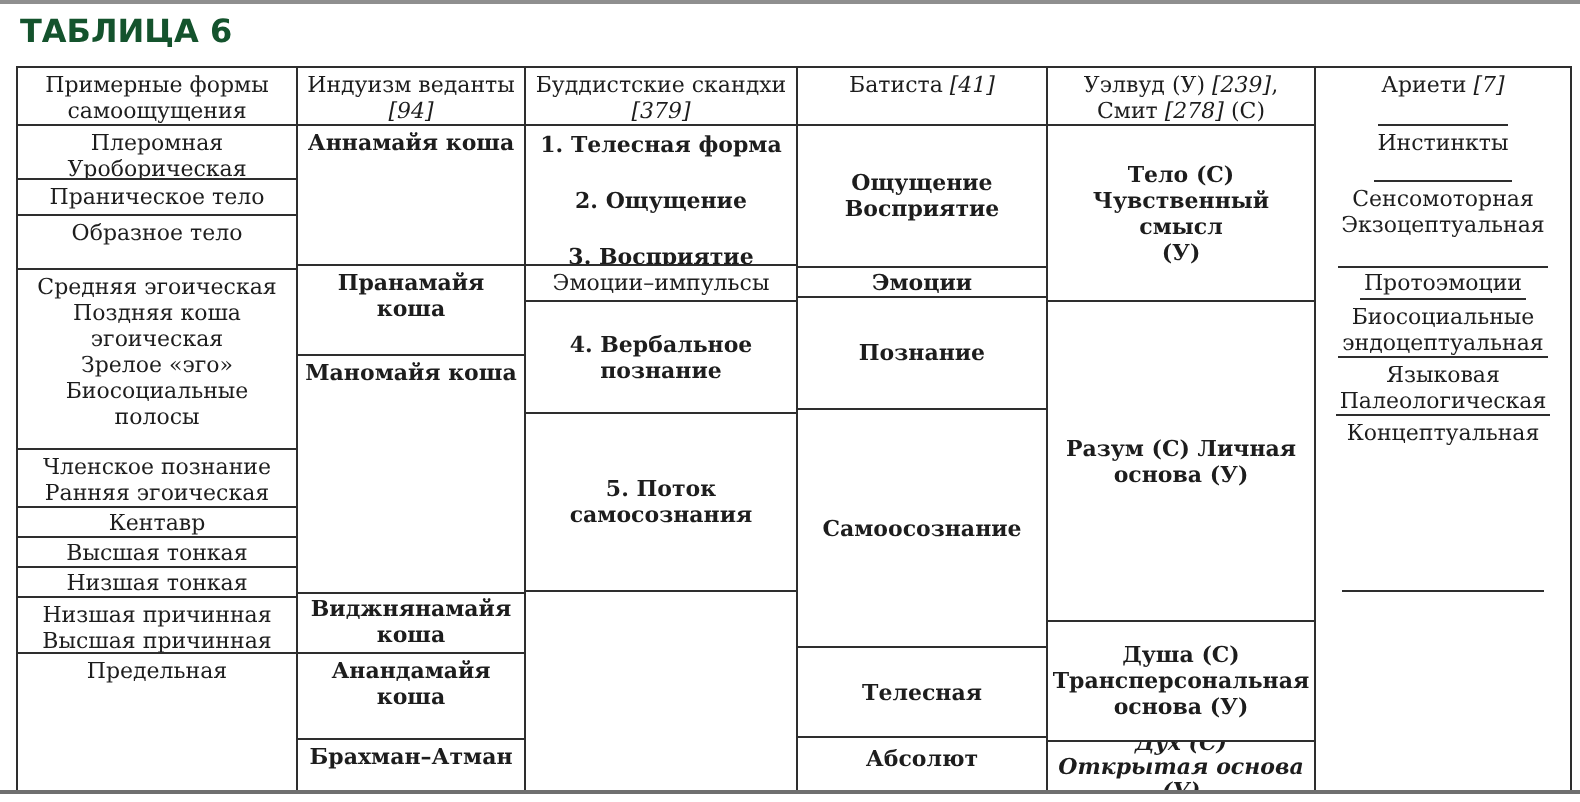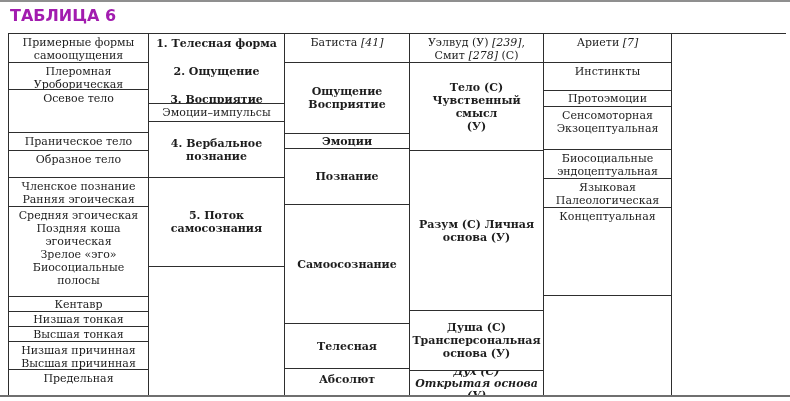--- a/index.html
+++ b/index.html
@@ -4,28 +4,28 @@
 <style>
   html,body{margin:0;padding:0;}
   body{
     width:790px;height:401px;position:relative;background:#ffffff;
     font-family:"DejaVu Serif", serif;color:#1d1d1d;overflow:hidden;
   }
   .top-rule{position:absolute;left:0;top:0;width:790px;height:2px;background:#8f8f8f;}
   .bottom-rule{position:absolute;left:0;top:395px;width:790px;height:2px;background:#6f6f6f;}
   .page-title{
     position:absolute;left:10px;top:6px;
-    font-family:"DejaVu Sans", sans-serif;font-weight:bold;font-size:16px;color:#a21caf;
+    font-family:"DejaVu Sans", sans-serif;font-weight:bold;font-size:16px;color:#14532d;
   }
   .tbl{
     position:absolute;left:8px;top:33px;width:778px;height:362px;
     display:flex;flex-direction:row;border-top:1px solid #2e2e2e;
   }
   .col{box-sizing:border-box;border-left:1px solid #2e2e2e;display:flex;flex-direction:column;}
-  .col.last{border-right:1px solid #2e2e2e;}
+  .col.last{border-right:1px solid #2e2e2e;align-items:center;}
   .cell{
     box-sizing:border-box;border-bottom:1px solid #2e2e2e;
     text-align:center;font-size:11px;line-height:13px;
     padding:2px 2px 0 2px;white-space:pre-line;overflow:hidden;
   }
   .cell:last-child{border-bottom:none;}
   .hdr{font-size:11px;}
   .hdr i{font-style:italic;}
   .b{font-weight:bold;}
   .vc{display:flex;align-items:center;justify-content:center;padding-top:0;}
@@ -39,41 +39,53 @@
 
 <div class="page-title">ТАБЛИЦА 6</div>
 
 <div class="tbl">
 
   <div class="col" style="width:140px">
     <div class="cell hdr" style="height:29px">Примерные формы
 самоощущения</div>
     <div class="cell" style="height:27px">Плеромная
 Уроборическая</div>
-    <div class="cell" style="height:43px">Осевое тело</div>
     <div class="cell" style="height:18px">Праническое тело</div>
     <div class="cell" style="height:27px">Образное тело</div>
-    <div class="cell" style="height:29px">Членское познание
-Ранняя эгоическая</div>
     <div class="cell" style="height:90px">Средняя эгоическая
 Поздняя коша
 эгоическая
 Зрелое «эго»
 Биосоциальные
 полосы</div>
+    <div class="cell" style="height:29px">Членское познание
+Ранняя эгоическая</div>
     <div class="cell" style="height:15px;padding-top:1px">Кентавр</div>
+    <div class="cell" style="height:15px;padding-top:1px">Высшая тонкая</div>
     <div class="cell" style="height:15px;padding-top:1px">Низшая тонкая</div>
-    <div class="cell" style="height:15px;padding-top:1px">Высшая тонкая</div>
     <div class="cell" style="height:28px">Низшая причинная
 Высшая причинная</div>
     <div class="cell" style="height:26px">Предельная</div>
   </div>
 
+  <div class="col" style="width:114px">
+    <div class="cell hdr" style="height:29px">Индуизм веданты
+<i>[94]</i></div>
+    <div class="cell b" style="height:70px">Аннамайя коша</div>
+    <div class="cell b" style="height:45px">Пранамайя коша</div>
+    <div class="cell b" style="height:119px">Маномайя коша</div>
+    <div class="cell b" style="height:30px;padding-top:1px">Виджнянамайя
+коша</div>
+    <div class="cell b" style="height:43px">Анандамайя коша</div>
+    <div class="cell b" style="height:26px">Брахман–Атман</div>
+  </div>
 
   <div class="col" style="width:136px">
+    <div class="cell hdr" style="height:29px">Буддистские скандхи
+<i>[379]</i></div>
     <div class="cell b spread" style="height:70px">1. Телесная форма
 
 2. Ощущение
 
 3. Восприятие</div>
     <div class="cell" style="height:18px">Эмоции–импульсы</div>
     <div class="cell b vc" style="height:56px">4. Вербальное
 познание</div>
     <div class="cell b vc" style="height:89px">5. Поток
 самосознания</div>
@@ -102,23 +114,23 @@
     <div class="cell b vc" style="height:60px">Душа (С)
 Трансперсональная
 основа (У)</div>
     <div class="cell b vc tight" style="height:25px">Дух (С)
 Открытая основа (У)</div>
   </div>
 
   <div class="col last" style="width:129px">
     <div class="cell hdr" style="height:29px">Ариети <i>[7]</i></div>
     <div class="cell" style="height:28px">Инстинкты</div>
-    <div class="cell" style="height:16px;padding-top:1px">Протоэмоции</div>
     <div class="cell" style="height:43px">Сенсомоторная
 Экзоцептуальная</div>
+    <div class="cell" style="height:16px;padding-top:1px">Протоэмоции</div>
     <div class="cell" style="height:29px">Биосоциальные
 эндоцептуальная</div>
     <div class="cell" style="height:29px">Языковая
 Палеологическая</div>
     <div class="cell" style="height:88px">Концептуальная</div>
     <div class="cell" style="height:100px"></div>
   </div>
 
 </div>
 

